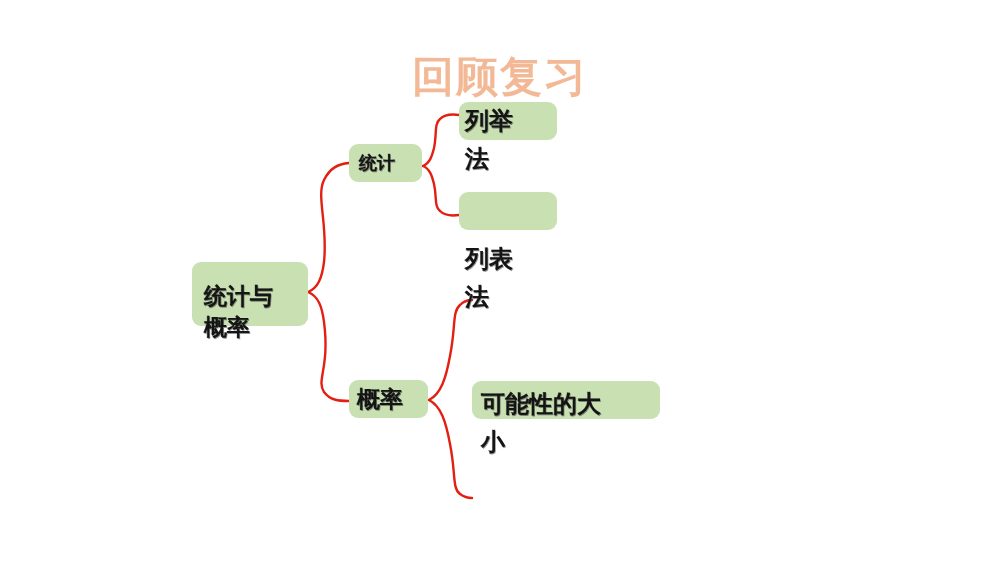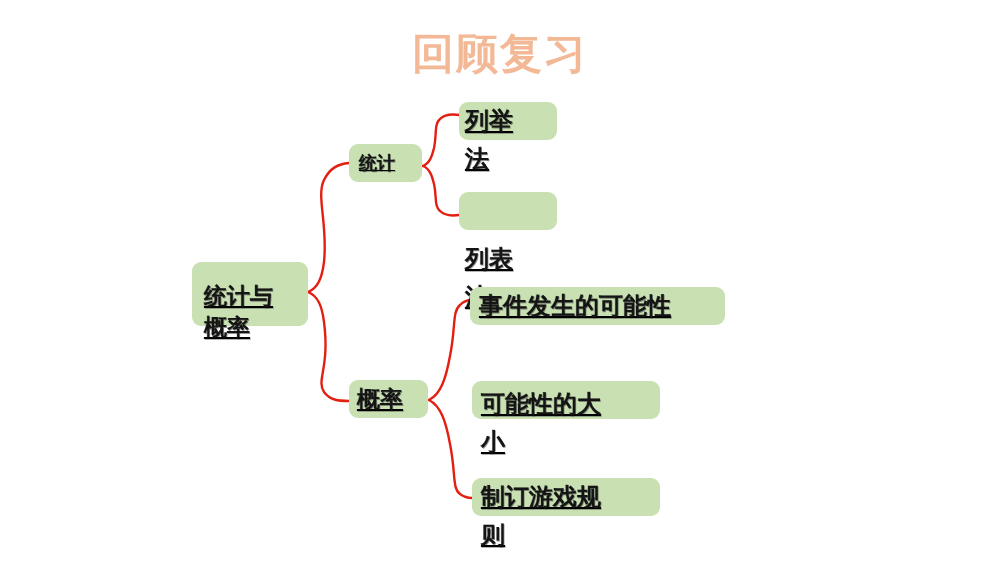--- a/index.html
+++ b/index.html
@@ -16,21 +16,21 @@
     width: 1000px;
     height: 563px;
     background: #ffffff;
     overflow: hidden;
   }
 
   
   .slide-title {
     position: absolute;
     left: 0;
-    top: 30px;
+    top: 53px;
     width: 1000px;
     text-align: center;
     font-size: 42px;
     line-height: 48px;
     font-weight: bold;
     color: #f3b996;
     letter-spacing: 2px;
     white-space: nowrap;
     font-family: "DejaVu Sans", "Liberation Sans", sans-serif;
   }
@@ -49,21 +49,20 @@
     stroke: #e31f12;
     stroke-width: 2.4;
     stroke-linecap: round;
     stroke-linejoin: round;
   }
 
   
   .node {
     position: absolute;
     box-sizing: border-box;
-    text-decoration: underline;
   }
   
   .node .plate {
     position: absolute;
     left: 0;
     top: 0;
     border-radius: 9px;
     background: #c8e0b2;
   }
   .node .label {
@@ -163,30 +162,21 @@
     <div class="plate"></div>
     <span class="label">列表
 法</span>
   </div>
 
   <div class="node n-gailv">
     <div class="plate"></div>
     <span class="label">概率</span>
   </div>
 
-  <div class="node n-shijian">
-    <div class="plate"></div>
-    <span class="label">事件发生的可能性</span>
-  </div>
 
   <div class="node n-kenengxing">
     <div class="plate"></div>
     <span class="label">可能性的大
 小</span>
   </div>
 
-  <div class="node n-guize">
-    <div class="plate"></div>
-    <span class="label">制订游戏规
-则</span>
-  </div>
 
 </div>
 
 </body></html>

